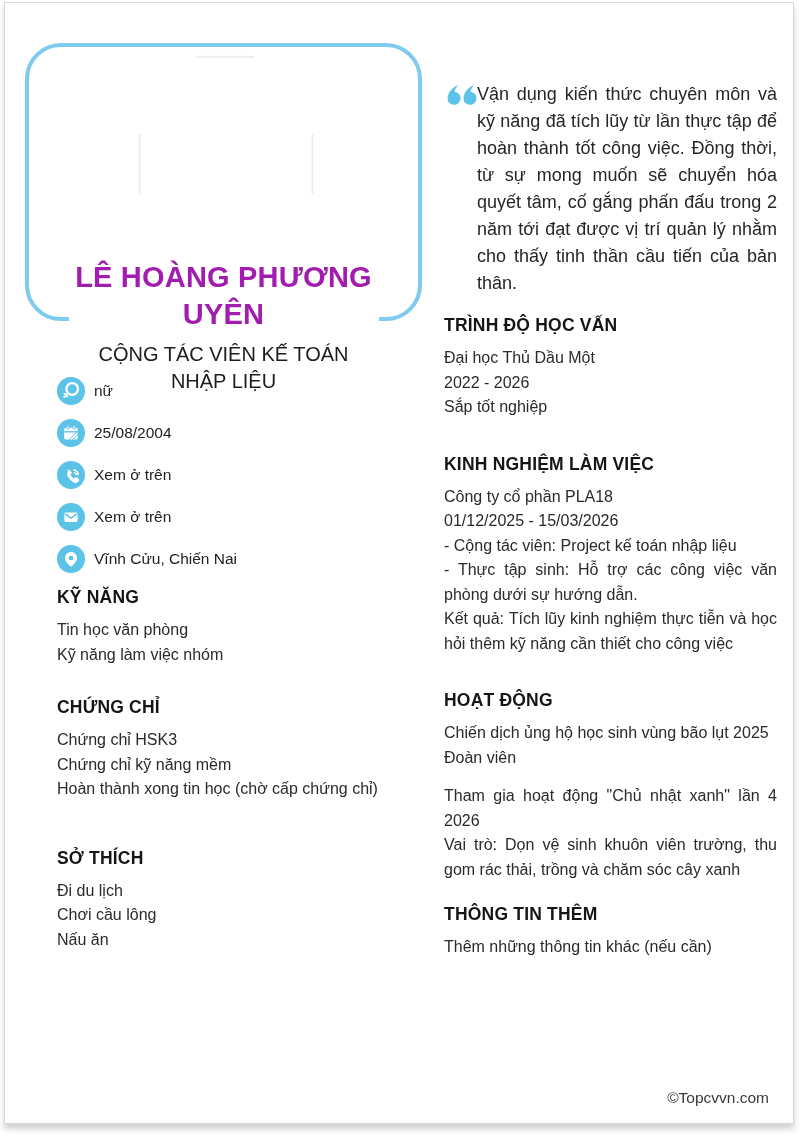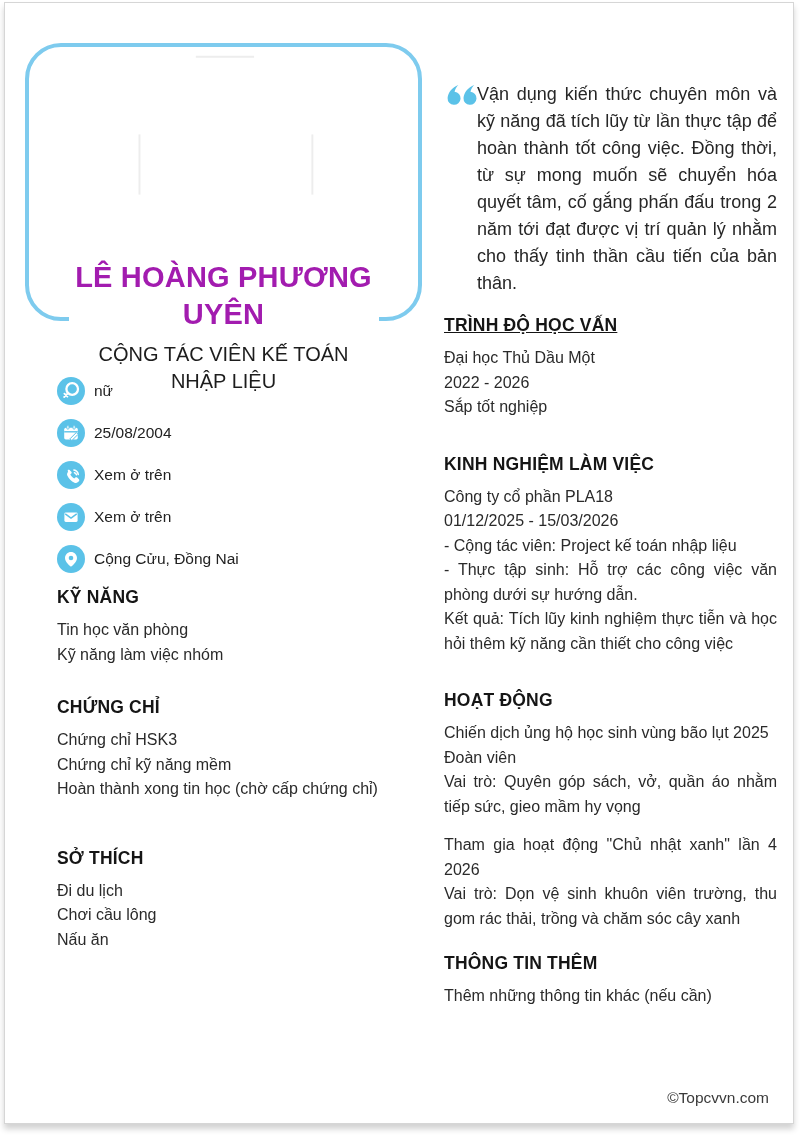--- a/index.html
+++ b/index.html
@@ -81,21 +81,21 @@
   .col-left section.first h2 { margin-top: 12px; }
   .col-left section.hobbies h2 { margin-top: 46px; }
   .col-left p, .col-right p { font-size: 16px; line-height: 24.5px; color: #2a2a2a; }
 
   
   .quote { position: relative; padding-left: 33px; }
   .quote-icon { position: absolute; left: 0; top: 3px; width: 33px; height: 26px; }
   .quote p { font-size: 18px; line-height: 27px; text-align: justify; color: #262626; }
 
   .col-right section h2 { margin: 34px 0 10px; }
-  .col-right section.education h2 { margin-top: 18px; text-decoration: underline; }
+  .col-right section.education h2 { margin-top: 18px; }
   .col-right section.extra h2 { margin-top: 22px; }
   .col-right .entry p { text-align: justify; }
   .col-right .entry + .entry { margin-top: 14px; }
 
   
   .watermark {
     position: absolute;
     right: 24px; bottom: 16px;
     font-size: 15.5px;
     color: #3a3a3a;
@@ -166,21 +166,21 @@
           <span class="contact-label">Xem ở trên</span>
         </div>
 
         <div class="contact-row">
           <span class="cicon">
             <svg viewBox="0 0 28 28">
               <path d="M14 7c-3.3 0-6 2.7-6 6 0 4.6 6 8.8 6 8.8s6-4.2 6-8.8c0-3.3-2.7-6-6-6z" fill="#fff"></path>
               <circle cx="14" cy="13" r="2.3" fill="#5bc2e8"></circle>
             </svg>
           </span>
-          <span class="contact-label">Cộng Cửu, Đồng Nai</span>
+          <span class="contact-label">Vĩnh Cửu, Chiến Nai</span>
         </div>
       </div>
 
       <section class="first">
         <h2>KỸ NĂNG</h2>
         <p>Tin học văn phòng</p>
         <p>Kỹ năng làm việc nhóm</p>
       </section>
 
       <section>
@@ -228,21 +228,20 @@
           <p>- Thực tập sinh: Hỗ trợ các công việc văn phòng dưới sự hướng dẫn.</p>
           <p>Kết quả: Tích lũy kinh nghiệm thực tiễn và học hỏi thêm kỹ năng cần thiết cho công việc</p>
         </div>
       </section>
 
       <section>
         <h2>HOẠT ĐỘNG</h2>
         <div class="entry">
           <p>Chiến dịch ủng hộ học sinh vùng bão lụt 2025</p>
           <p>Đoàn viên</p>
-          <p>Vai trò: Quyên góp sách, vở, quần áo nhằm tiếp sức, gieo mầm hy vọng</p>
         </div>
         <div class="entry">
           <p>Tham gia hoạt động "Chủ nhật xanh" lần 4 2026</p>
           <p>Vai trò: Dọn vệ sinh khuôn viên trường, thu gom rác thải, trồng và chăm sóc cây xanh</p>
         </div>
       </section>
 
       <section class="extra">
         <h2>THÔNG TIN THÊM</h2>
         <div class="entry">

